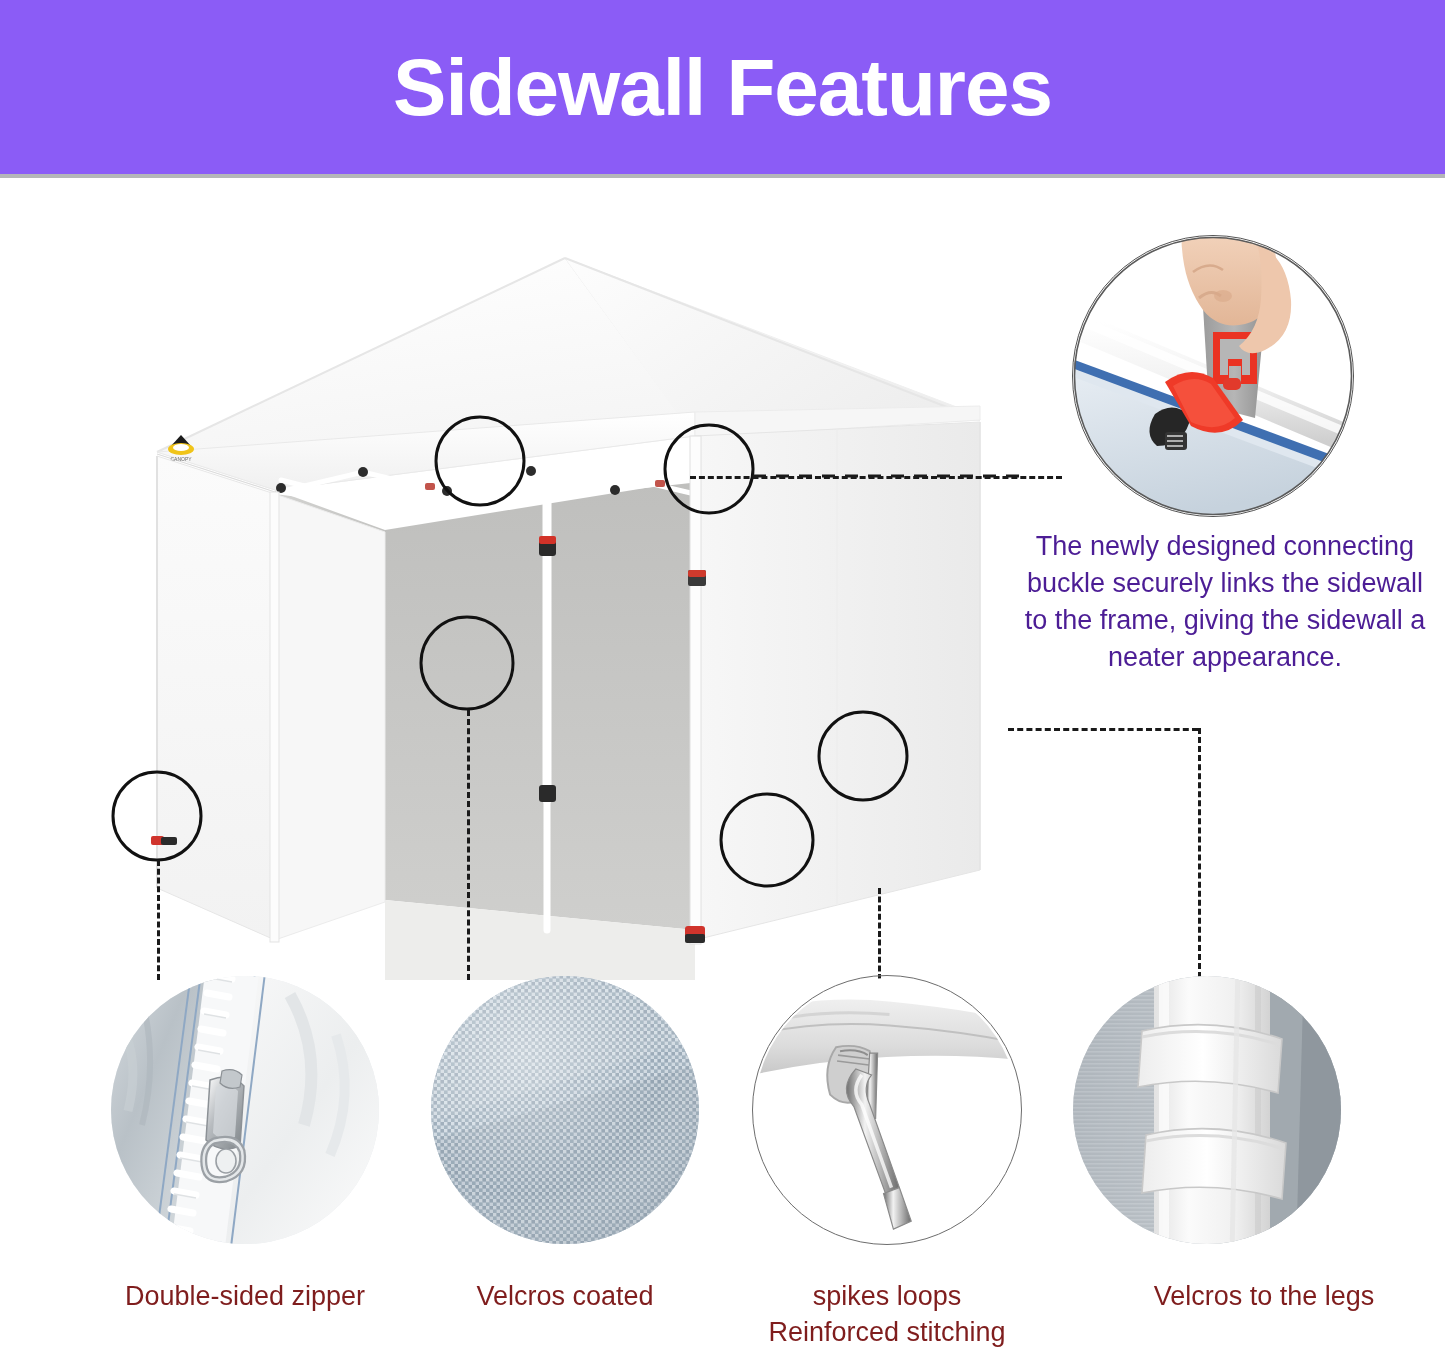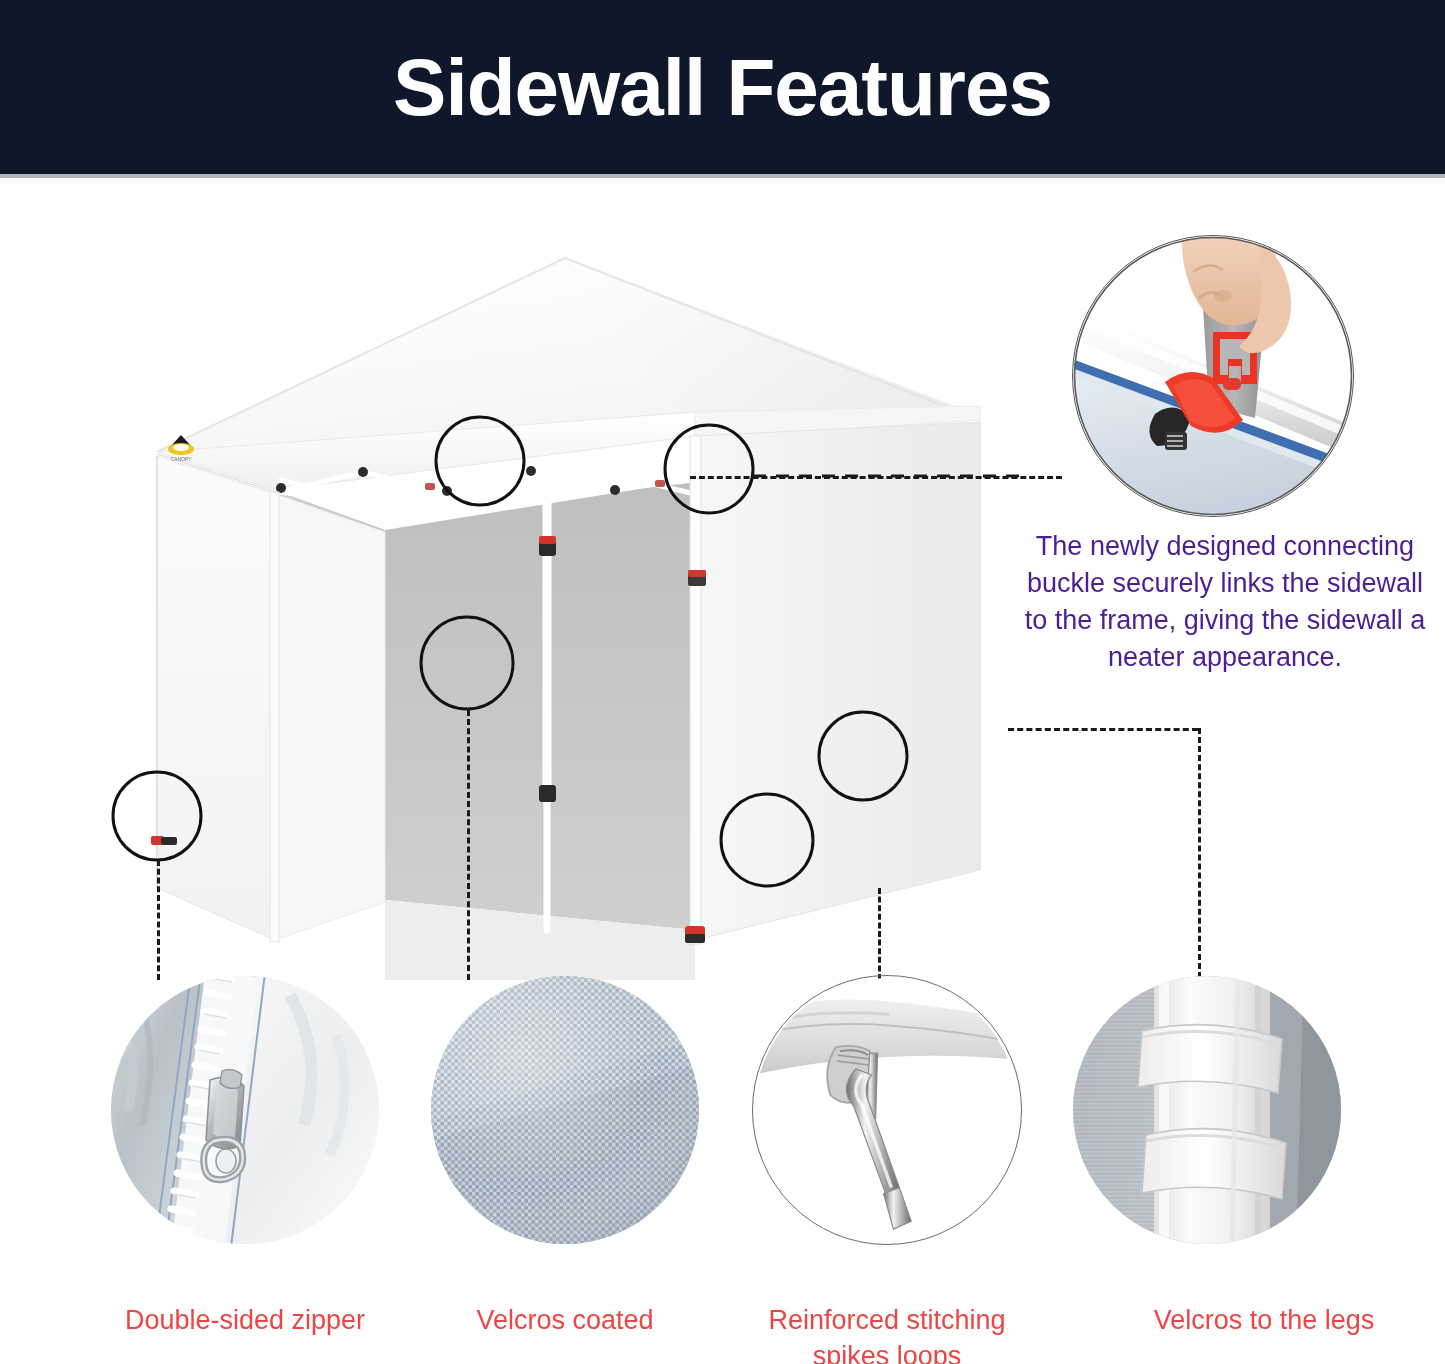--- a/index.html
+++ b/index.html
@@ -18,21 +18,21 @@
     background: #ffffff;
     overflow: hidden;
   }
 
   
   #header-band {
     position: absolute;
     left: 0; top: 0;
     width: 1445px;
     height: 178px;
-    background: #0f172a;
+    background: #8b5cf6;
   }
   #header-band .band-underline {
     position: absolute;
     left: 0; bottom: 0;
     width: 100%;
     height: 4px;
     background: #b4b6b8;
   }
   #page-title {
     position: absolute;
@@ -109,22 +109,21 @@
   #detail-silver   { left: 430px;  top: 975px; }
   #detail-spike    { left: 752px;  top: 975px; border: 1.5px solid #6d6d6d; }
   #detail-velcro   { left: 1072px; top: 975px; }
 
   .detail-caption {
     position: absolute;
     width: 330px;
     text-align: center;
     font-size: 27px;
     line-height: 36px;
-    color: #ef4444;
-    margin-top: 24px;
+    color: #7f1d1d;
   }
   #caption-zipper { left: 80px;   top: 1278px; }
   #caption-silver { left: 400px;  top: 1278px; }
   #caption-spike  { left: 722px;  top: 1278px; }
   #caption-velcro { left: 1099px; top: 1278px; }
 </style>
 </head>
 <body>
 
 <div id="page">
@@ -496,22 +495,22 @@
         <g>
           <path d="M118,78 l8,0 l-2,66 l-10,0 z" fill="url(#stakeG)" stroke="#8a8a8a" stroke-width="1.2"></path>
           <path d="M104,94 q-18,20 -2,38 l32,88 l14,-6 l-30,-84 q-8,-18 2,-30 z" fill="url(#stakeG)" stroke="#8a8a8a" stroke-width="1.2"></path>
           <path d="M110,100 q-12,16 0,30 l30,84" stroke="#ffffff" stroke-width="3.5" fill="none" opacity="0.75"></path>
           <path d="M132,220 l16,-6 l12,34 l-18,8 z" fill="url(#stakeG)" stroke="#8a8a8a" stroke-width="1.2"></path>
         </g>
       </g>
     </svg>
   </div>
   <div id="caption-spike" class="detail-caption">
+    <div>spikes loops</div>
     <div>Reinforced stitching</div>
-    <div>spikes loops</div>
   </div>
 
   <div id="detail-velcro" class="detail-circle">
     <svg width="270" height="270" viewBox="0 0 270 270" xmlns="http://www.w3.org/2000/svg">
       <defs>
         <linearGradient id="velcroLegG" x1="0" y1="0" x2="1" y2="0">
           <stop offset="0%" stop-color="#e2e2e2"></stop>
           <stop offset="30%" stop-color="#fbfbfb"></stop>
           <stop offset="70%" stop-color="#f0f0f0"></stop>
           <stop offset="100%" stop-color="#d3d3d3"></stop>

